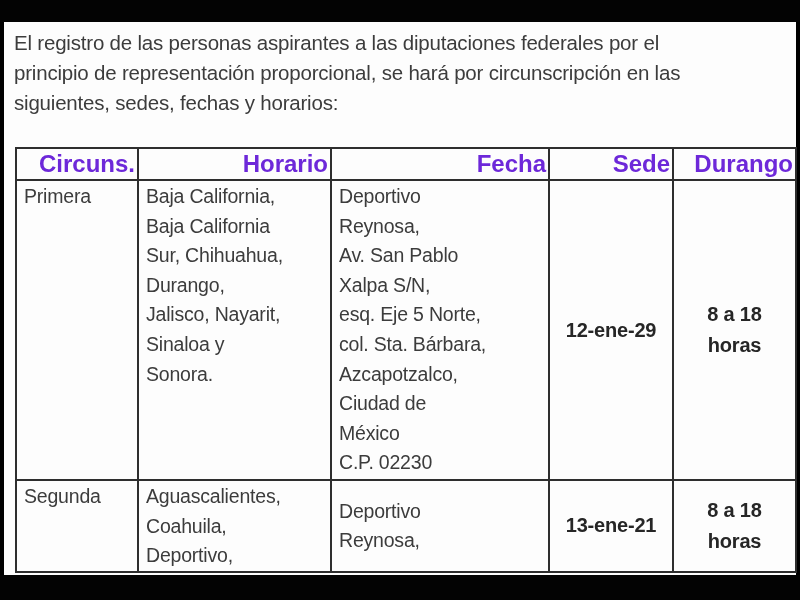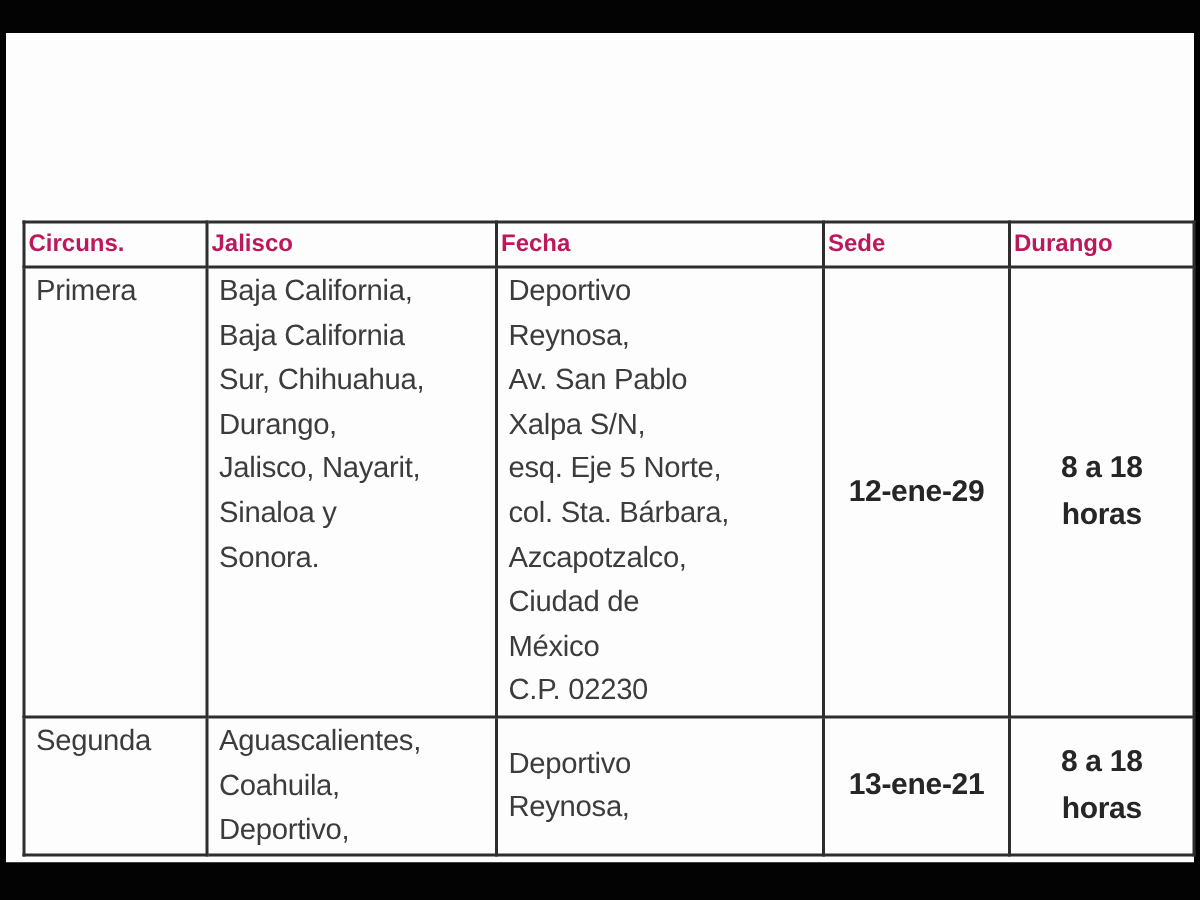--- a/index.html
+++ b/index.html
@@ -70,25 +70,25 @@
     border: 2px solid #2e2e2e;
     vertical-align: top;
     overflow: hidden;
   }
 
   .reg-table tr.row-header { height: 30px; }
   .reg-table tr.row-primera { height: 300px; padding-left: 20px; }
   .reg-table tr.row-segunda { height: 86px; }
 
   .reg-table th {
-    font-size: 16px;
+    font-size: 24px;
     font-weight: bold;
-    text-align: left;
+    text-align: right;
     vertical-align: middle;
-    color: #be185d;
+    color: #6d28d9;
     padding: 1px 2px;
   }
 
   .reg-table td {
     font-size: 19.5px;
     line-height: 29.6px;
     letter-spacing: -0.2px;
     padding: 1px 4px 0 7px;
     white-space: pre-line;
     color: #3c3c3c;
@@ -112,33 +112,36 @@
 </style>
 </head>
 <body>
 
 <div class="frame">
 
   <div class="letterbox top"></div>
 
   <div class="page">
 
+    <p class="intro">El registro de las personas aspirantes a las diputaciones federales por el
+principio de representación proporcional, se hará por circunscripción en las
+siguientes, sedes, fechas y horarios:</p>
 
     <table class="reg-table">
       <colgroup>
         <col class="c1">
           <col class="c2">
           <col class="c3">
           <col class="c4">
           <col class="c5">
       </colgroup>
       <tbody>
         <tr class="row-header">
           <th>Circuns.</th>
-          <th>Jalisco</th>
+          <th>Horario</th>
           <th>Fecha</th>
           <th>Sede</th>
           <th>Durango</th>
         </tr>
 
         <tr class="row-primera">
           <td class="cell-circuns">Primera</td>
           <td class="cell-estados">Baja California,
 Baja California
 Sur, Chihuahua,

